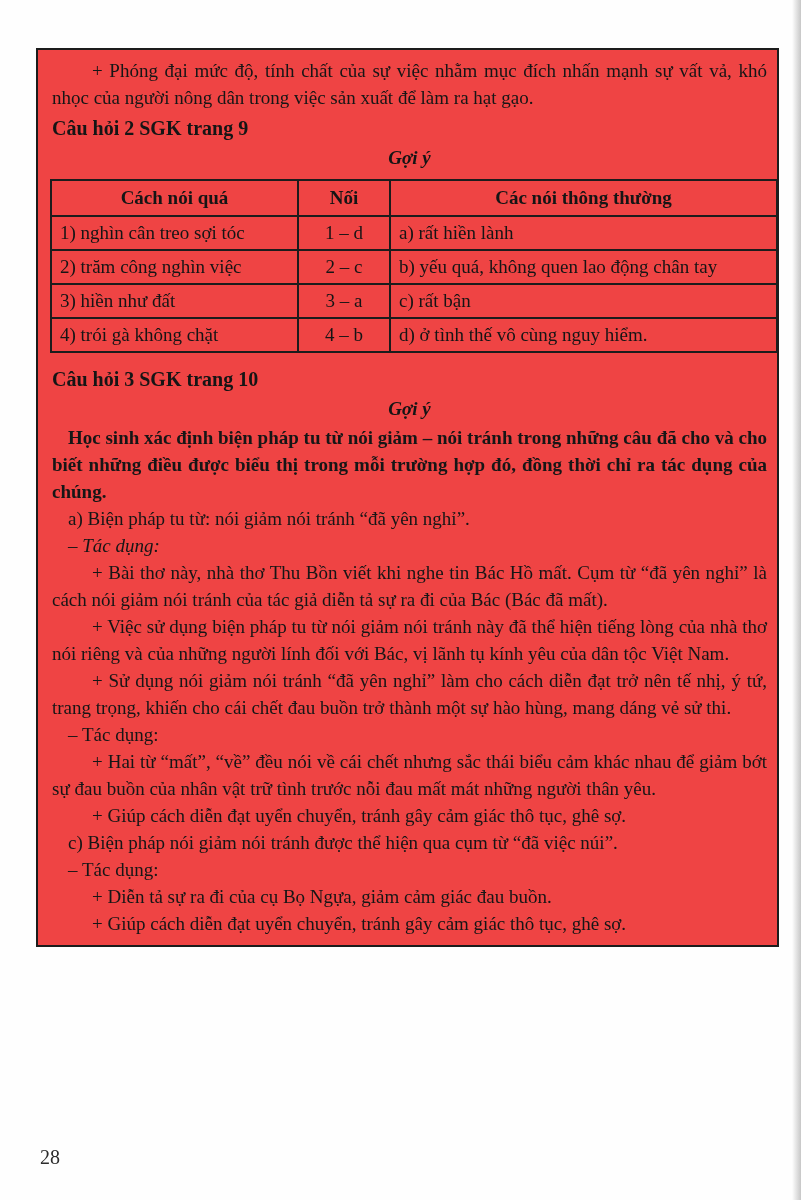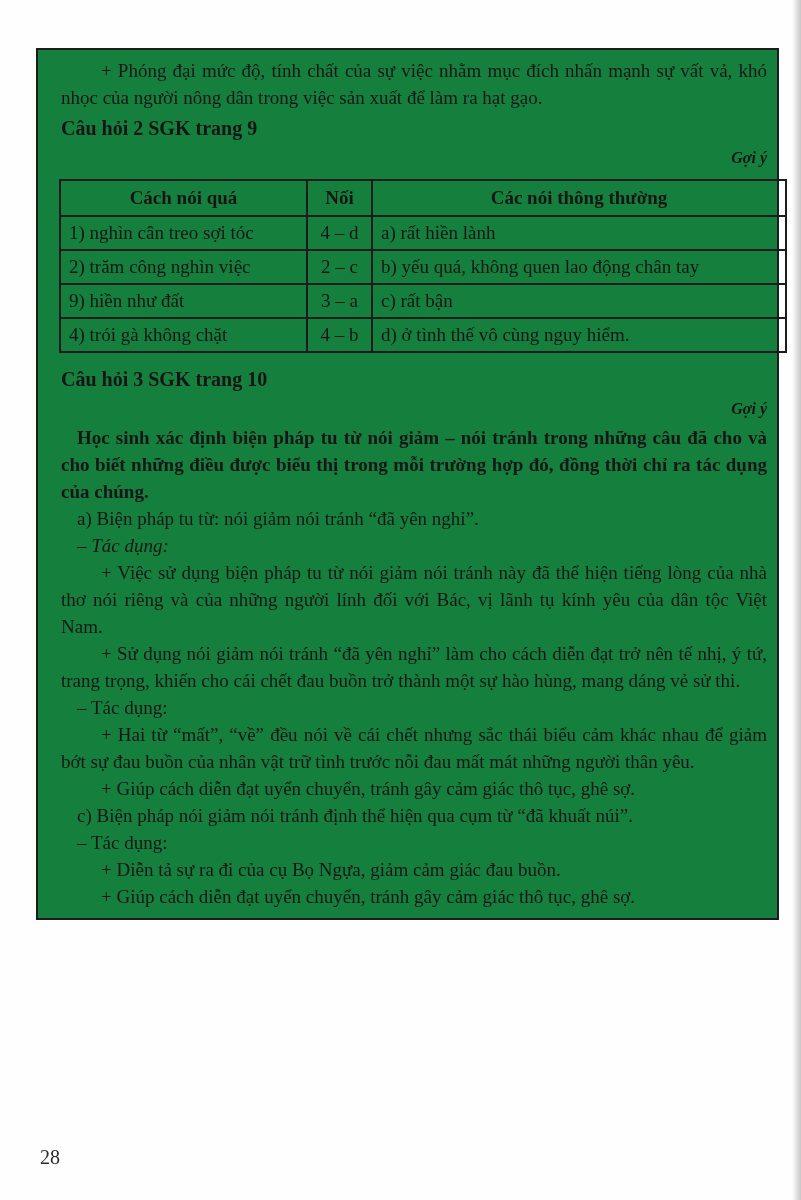--- a/index.html
+++ b/index.html
@@ -19,45 +19,45 @@
     width: 9px; height: 100%;
     background: linear-gradient(to right, rgba(255,255,255,0), rgba(110,110,110,0.38));
     pointer-events: none;
   }
   .content-box {
     position: absolute;
     left: 36px;
     top: 48px;
     width: 743px;
     border: 2px solid #1c1c1c;
-    padding: 7px 10px 8px 23px;
-    background: #15803d;
+    padding: 7px 10px 8px 14px;
+    background: #ef4444;
   }
   .para {
     font-size: 19px;
     line-height: 27px;
     text-align: justify;
     color: #161616;
   }
   .indent-plus { text-indent: 40px; }
   .indent-sm { text-indent: 16px; }
   .bold { font-weight: bold; }
   .italic { font-style: italic; }
   .section-heading {
     font-size: 20px;
     line-height: 28px;
     font-weight: bold;
     margin-top: 3px;
   }
   .hint-heading {
-    font-size: 16px;
+    font-size: 19px;
     line-height: 28px;
     font-weight: bold;
     font-style: italic;
-    text-align: right;
+    text-align: center;
     margin: 2px 0 1px 0;
   }
   table.match-table {
     width: 728px;
     margin: 7px 0 12px -2px;
     border-collapse: collapse;
   }
   table.match-table th, table.match-table td {
     border: 2px solid #1c1c1c;
     font-size: 19px;
@@ -65,21 +65,21 @@
     padding: 3px 8px;
     vertical-align: middle;
   }
   table.match-table th {
     font-weight: bold;
     text-align: center;
     padding: 4px 8px;
   }
   td.c-mid { text-align: center; }
   .col-a { width: 247px; }
-  .col-n { width: 65px; }
+  .col-n { width: 92px; }
   .page-number {
     position: absolute;
     left: 40px;
     top: 1146px;
     font-family: Liberation Serif, serif;
     font-size: 20px;
     color: #2c2c2c;
   }
 </style>
 </head>
@@ -99,56 +99,57 @@
       <thead>
         <tr>
           <th class="col-a">Cách nói quá</th>
           <th class="col-n">Nối</th>
           <th>Các nói thông thường</th>
         </tr>
       </thead>
       <tbody>
         <tr>
           <td>1) nghìn cân treo sợi tóc</td>
-          <td class="c-mid">4 – d</td>
+          <td class="c-mid">1 – d</td>
           <td>a) rất hiền lành</td>
         </tr>
         <tr>
           <td>2) trăm công nghìn việc</td>
           <td class="c-mid">2 – c</td>
           <td>b) yếu quá, không quen lao động chân tay</td>
         </tr>
         <tr>
-          <td>9) hiền như đất</td>
+          <td>3) hiền như đất</td>
           <td class="c-mid">3 – a</td>
           <td>c) rất bận</td>
         </tr>
         <tr>
           <td>4) trói gà không chặt</td>
           <td class="c-mid">4 – b</td>
           <td>d) ở tình thế vô cùng nguy hiểm.</td>
         </tr>
       </tbody>
     </table>
 
     <h3 class="section-heading">Câu hỏi 3 SGK trang 10</h3>
     <div class="hint-heading">Gợi ý</div>
 
     <p class="para bold indent-sm">Học sinh xác định biện pháp tu từ nói giảm – nói tránh trong những câu đã cho và cho biết những điều được biểu thị trong mỗi trường hợp đó, đồng thời chỉ ra tác dụng của chúng.</p>
 
     <p class="para indent-sm">a) Biện pháp tu từ: nói giảm nói tránh “đã yên nghỉ”.</p>
     <p class="para italic indent-sm">– Tác dụng:</p>
+    <p class="para indent-plus">+ Bài thơ này, nhà thơ Thu Bồn viết khi nghe tin Bác Hồ mất. Cụm từ “đã yên nghỉ” là cách nói giảm nói tránh của tác giả diễn tả sự ra đi của Bác (Bác đã mất).</p>
     <p class="para indent-plus">+ Việc sử dụng biện pháp tu từ nói giảm nói tránh này đã thể hiện tiếng lòng của nhà thơ nói riêng và của những người lính đối với Bác, vị lãnh tụ kính yêu của dân tộc Việt Nam.</p>
     <p class="para indent-plus">+ Sử dụng nói giảm nói tránh “đã yên nghỉ” làm cho cách diễn đạt trở nên tế nhị, ý tứ, trang trọng, khiến cho cái chết đau buồn trở thành một sự hào hùng, mang dáng vẻ sử thi.</p>
 
     <p class="para indent-sm">– Tác dụng:</p>
     <p class="para indent-plus">+ Hai từ “mất”, “về” đều nói về cái chết nhưng sắc thái biểu cảm khác nhau để giảm bớt sự đau buồn của nhân vật trữ tình trước nỗi đau mất mát những người thân yêu.</p>
     <p class="para indent-plus">+ Giúp cách diễn đạt uyển chuyển, tránh gây cảm giác thô tục, ghê sợ.</p>
 
-    <p class="para indent-sm">c) Biện pháp nói giảm nói tránh định thể hiện qua cụm từ “đã khuất núi”.</p>
+    <p class="para indent-sm">c) Biện pháp nói giảm nói tránh được thể hiện qua cụm từ “đã việc núi”.</p>
     <p class="para indent-sm">– Tác dụng:</p>
     <p class="para indent-plus">+ Diễn tả sự ra đi của cụ Bọ Ngựa, giảm cảm giác đau buồn.</p>
     <p class="para indent-plus">+ Giúp cách diễn đạt uyển chuyển, tránh gây cảm giác thô tục, ghê sợ.</p>
 
   </div>
 
   <div class="page-number">28</div>
 
   <div class="scan-shadow-right"></div>
 

